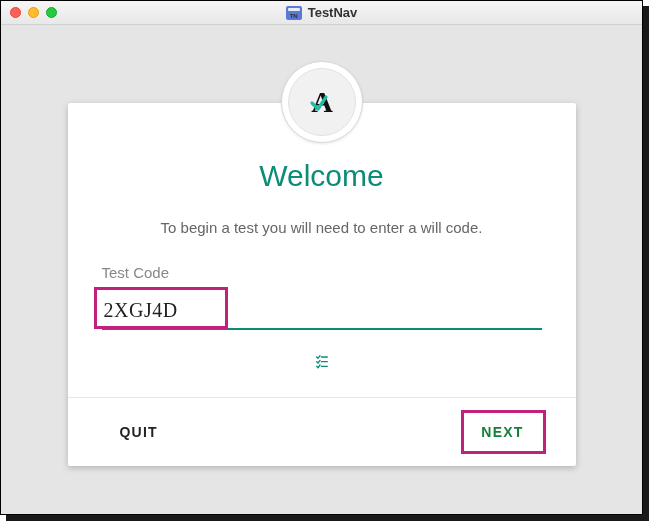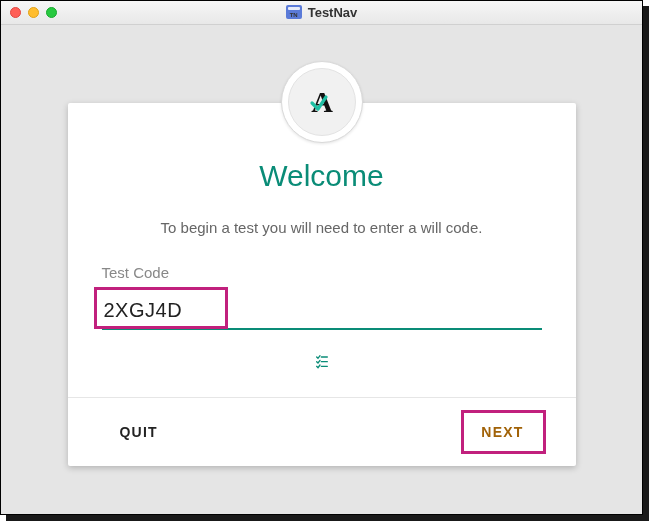--- a/index.html
+++ b/index.html
@@ -34,21 +34,21 @@
   }
   .dot {
     width: 11px; height: 11px; border-radius: 50%;
   }
   .dot.red { background:#ff5f57; border:0.5px solid #e14640;}
   .dot.yellow { background:#ffbd2e; border:0.5px solid #e1a116;}
   .dot.green { background:#28c940; border:0.5px solid #17a92c;}
   .titlecenter {
     position:absolute; left:0; right:0; text-align:center;
     font-size:13px; font-weight:600; color:#333;
-    display:flex; justify-content:center; gap:6px;
+    display:flex; align-items:center; justify-content:center; gap:6px;
     pointer-events:none;
   }
   .tn-icon {
     width:16px; height:14px; background:#5a7ad8; border-radius:2px;
     display:flex; align-items:flex-end; justify-content:center;
     font-size:6px; font-weight:700; color:#333; padding-bottom:1px;
     position:relative;
   }
   .tn-icon::before{
     content:""; position:absolute; top:2px; left:2px; right:2px; height:3px;
@@ -95,21 +95,21 @@
     margin-bottom:26px;
   }
   .sub{
     color:#666; font-size:15px;
     margin-bottom:28px;
   }
   .field-label{
     text-align:left; color:#888; font-size:15px;
     margin-bottom:14px;
   }
-  .field-wrap{ position:relative; margin-bottom:17px; }
+  .field-wrap{ position:relative; margin-bottom:17px;font-family:Liberation Serif, serif; }
   .test-input{
     width:100%;
     border:none; border-bottom:2px solid #0a8c77;
     font-size:20px; letter-spacing:0.5px;
     padding:4px 2px 6px 2px;
     outline:none;
     background:transparent;
     font-family:inherit; color:#222;
   }
   .highlight-input{
@@ -133,21 +133,21 @@
     display:flex; justify-content:space-between; align-items:center;
     padding:18px 40px;
   }
   .btn{
     font-size:14px; font-weight:700; letter-spacing:1.2px;
     cursor:pointer; background:none; border:none;
     font-family:inherit;
     padding:8px 12px;
   }
   .btn.quit{ color:#222; }
-  .btn.next{ color:#a16207; }
+  .btn.next{ color:#15803d; }
   .next-wrap{ position:relative; }
   .highlight-next{
     position:absolute;
     border:3px solid #c1207d;
     top:-6px; left:-8px; right:-10px; bottom:-6px;
     pointer-events:none;
   }
 </style>
 </head>
 <body>

